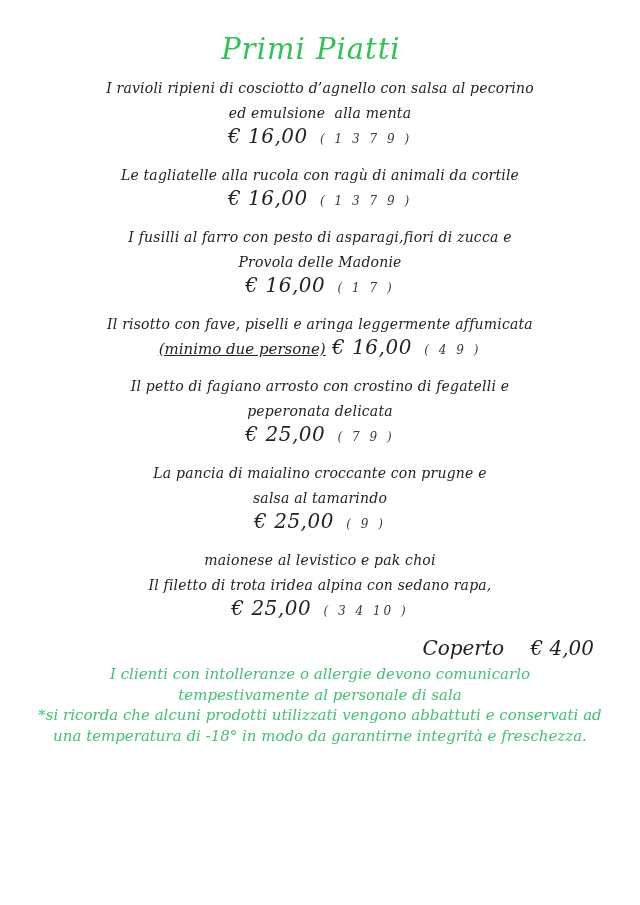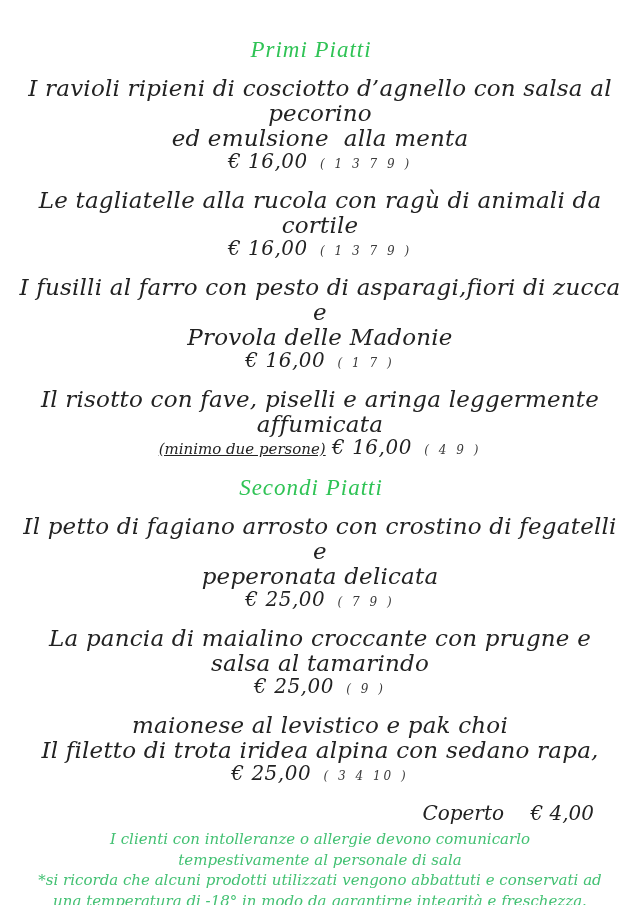--- a/index.html
+++ b/index.html
@@ -16,36 +16,35 @@
     color: #222222;
   }
   .menu-page {
     box-sizing: border-box;
     width: 640px;
     height: 905px;
     padding-top: 36px;
     text-align: center;
   }
   .section-title {
-    font-size: 23px;
+    font-size: 29px;
     line-height: 27px;
     font-weight: normal;
     letter-spacing: 1px;
     color: #2fc355;
     margin: 0 18px 13px 0;
-    font-family: Liberation Serif, serif;
   }
   .section-secondi .section-title {
     margin-top: 9px;
   }
   .dish {
     margin: 0 18px 13px 18px;
   }
   .dish-line {
-    font-size: 23px;
+    font-size: 14px;
     line-height: 25px;
     white-space: pre-wrap;
     letter-spacing: 0.2px;
   }
   .price-line {
     font-size: 20px;
     line-height: 21px;
   }
   .price {
     letter-spacing: 0.5px;
@@ -119,21 +118,20 @@
       <div class="dish-line">Il risotto con fave, piselli e aringa leggermente affumicata</div>
       <div class="price-line">
         <span class="min-note">(minimo due persone)</span>
         <span class="price">€ 16,00</span>
         <span class="allergens">( 4 9 )</span>
       </div>
     </div>
   </section>
 
   <section class="section-secondi">
-    <h2 class="section-title">Secondi Piatti</h2>
 
     <div class="dish">
       <div class="dish-line">Il petto di fagiano arrosto con crostino di fegatelli e</div>
       <div class="dish-line">peperonata delicata</div>
       <div class="price-line">
         <span class="price">€ 25,00</span>
         <span class="allergens">( 7 9 )</span>
       </div>
     </div>
 

